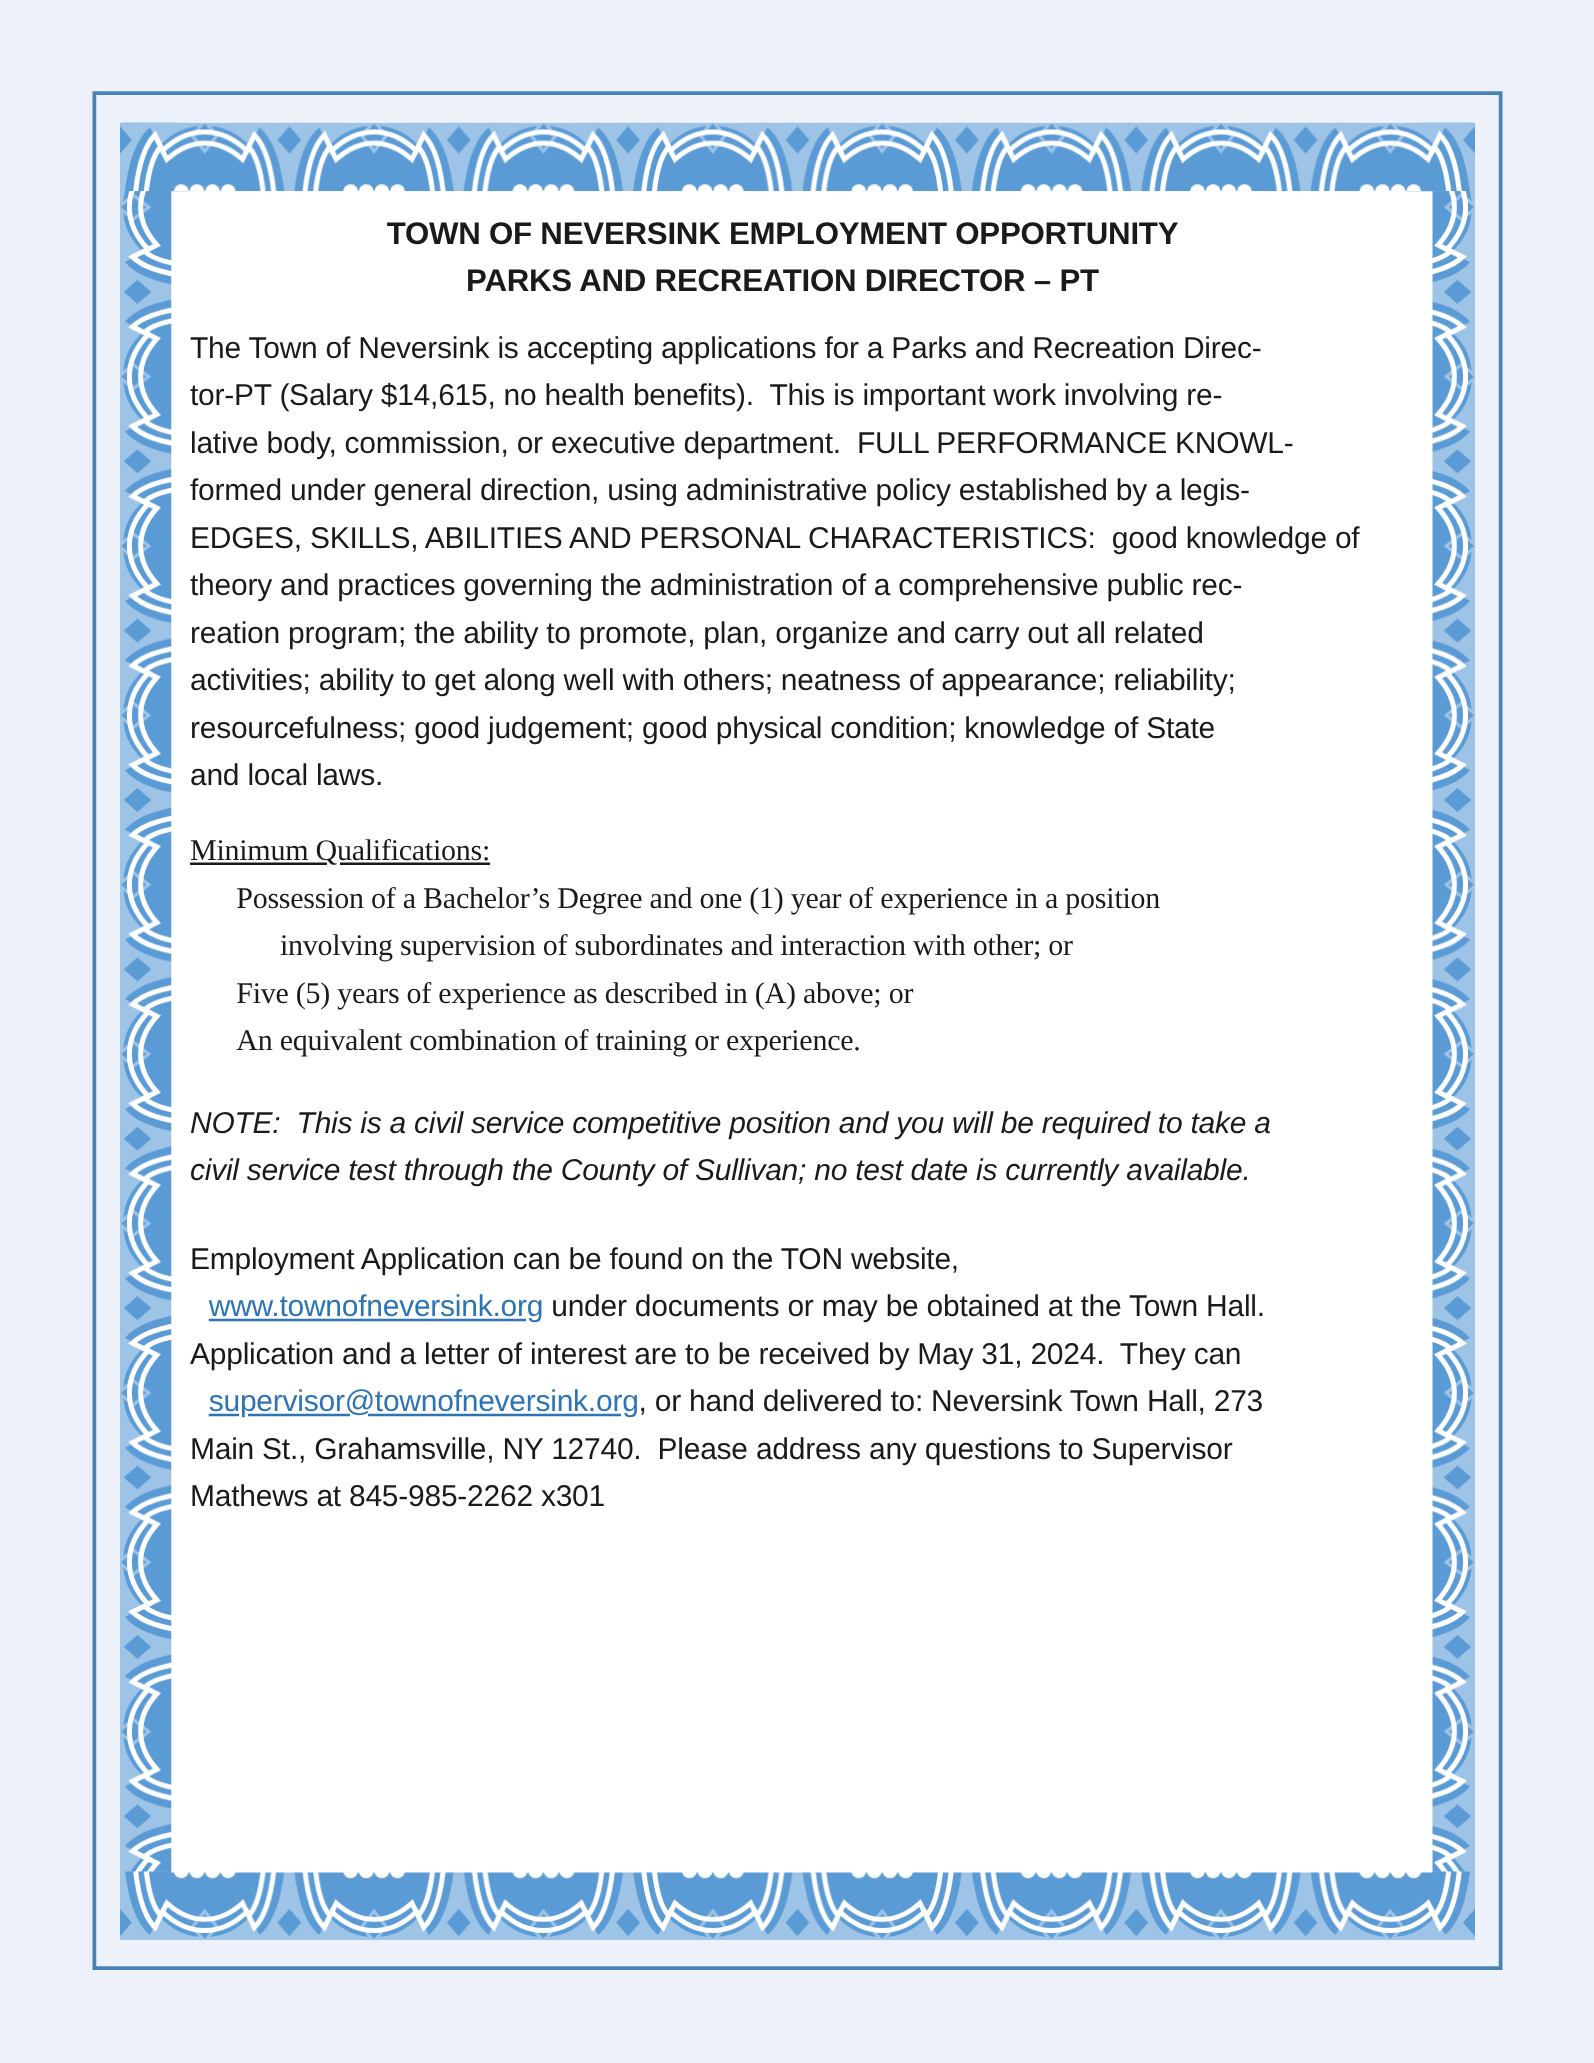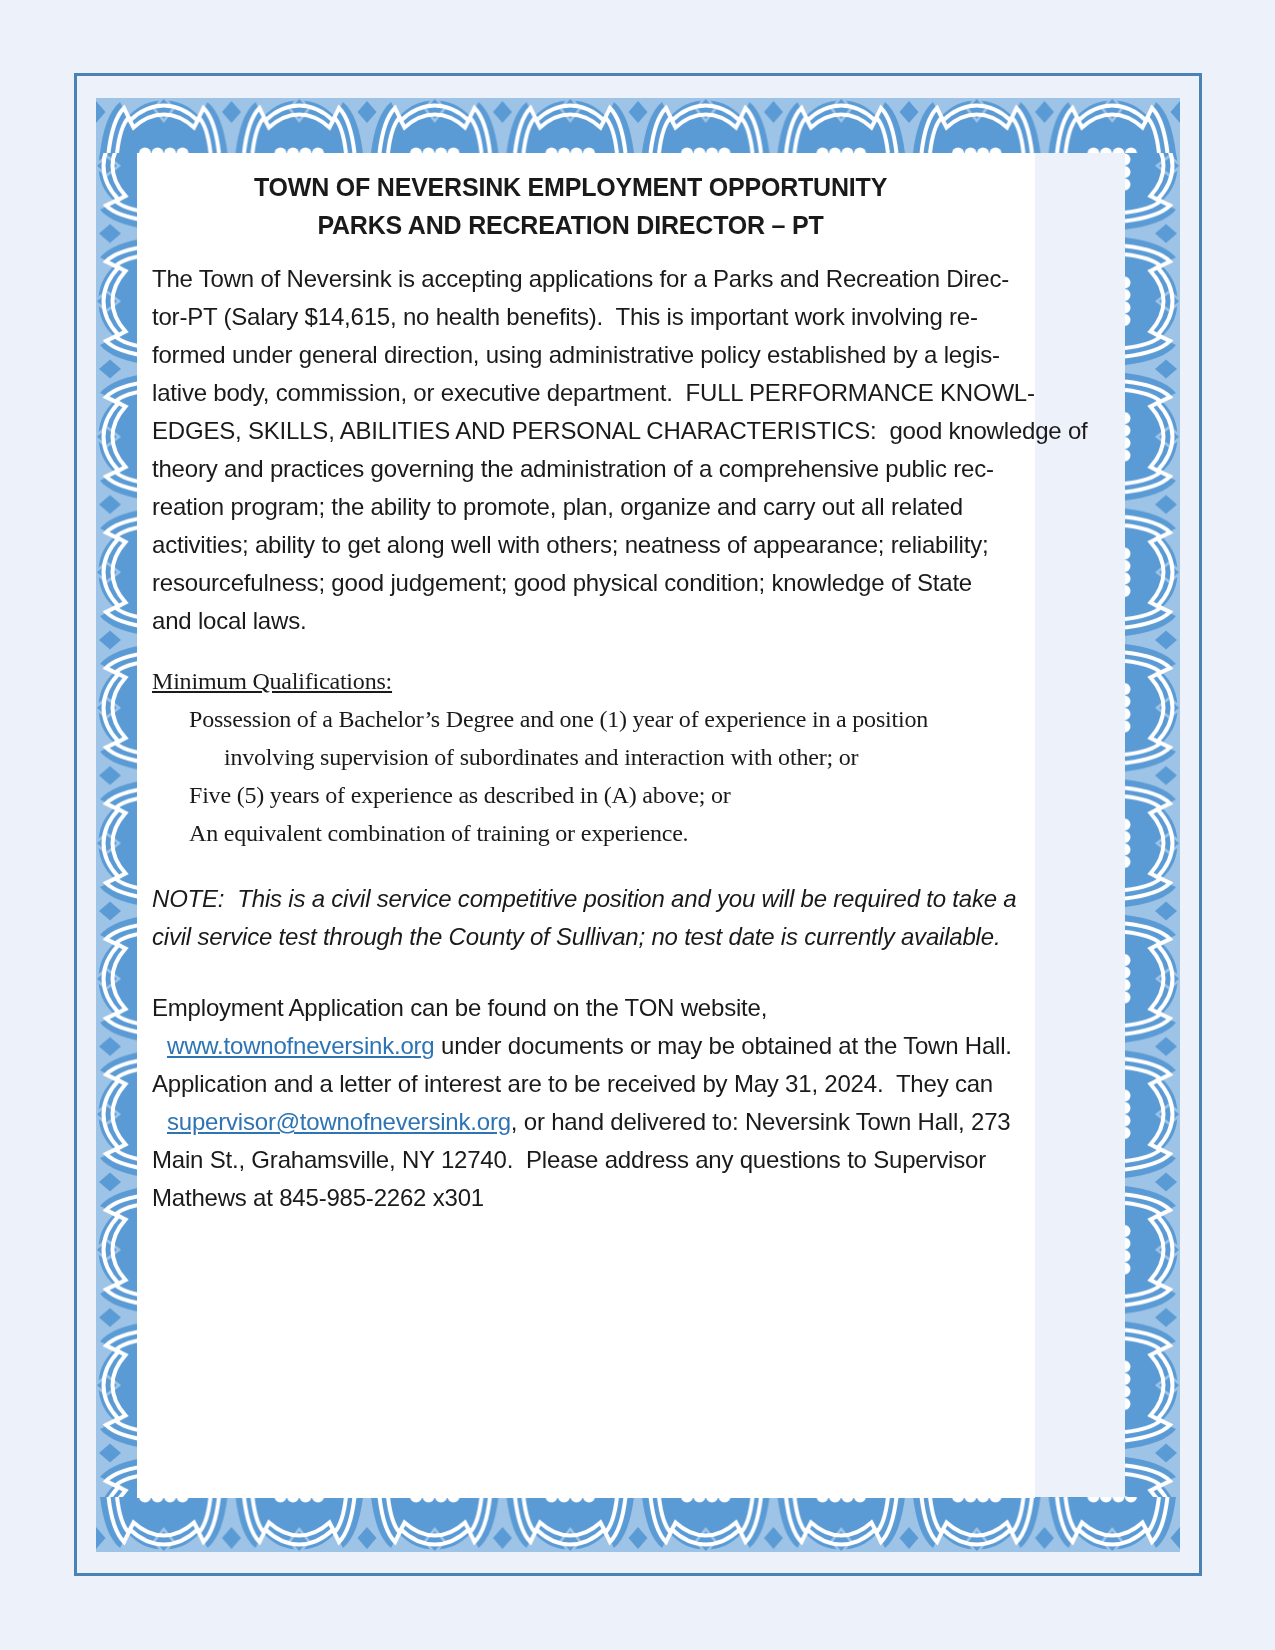--- a/index.html
+++ b/index.html
@@ -21,21 +21,21 @@
     border: 3px solid #4b82b6;
   }
 
   
   .band { position: absolute; display: block; }
 
   
   .content {
     position: absolute;
     left: 137px; top: 153px;
-    width: 898px; height: 1345px;
+    width: 1009px; height: 1345px;
     background: #ffffff;
     box-sizing: border-box;
     padding: 15px 46px 0 15px;
     color: #1a1a1a;
     font-size: 24px;
     line-height: 38px;
     letter-spacing: -0.2px;
   }
 
   .title { text-align: center; margin-bottom: 16px; }
@@ -127,22 +127,22 @@
   <div class="content">
 
     <div class="title">
       <div class="title-line">TOWN OF NEVERSINK EMPLOYMENT OPPORTUNITY</div>
       <div class="title-line">PARKS AND RECREATION DIRECTOR – PT</div>
     </div>
 
     <div class="para-intro">
       <div class="line">The Town of Neversink is accepting applications for a Parks and Recreation Direc-</div>
       <div class="line">tor-PT (Salary $14,615, no health benefits).  This is important work involving re-</div>
+      <div class="line">lative body, commission, or executive department.  FULL PERFORMANCE KNOWL-</div>
       <div class="line">formed under general direction, using administrative policy established by a legis-</div>
-      <div class="line">lative body, commission, or executive department.  FULL PERFORMANCE KNOWL-</div>
       <div class="line">EDGES, SKILLS, ABILITIES AND PERSONAL CHARACTERISTICS:  good knowledge of</div>
       <div class="line">theory and practices governing the administration of a comprehensive public rec-</div>
       <div class="line">reation program; the ability to promote, plan, organize and carry out all related</div>
       <div class="line">activities; ability to get along well with others; neatness of appearance; reliability;</div>
       <div class="line">resourcefulness; good judgement; good physical condition; knowledge of State</div>
       <div class="line">and local laws.</div>
     </div>
 
     <div class="para-quals">
       <div class="line heading-underline">Minimum Qualifications:</div>

